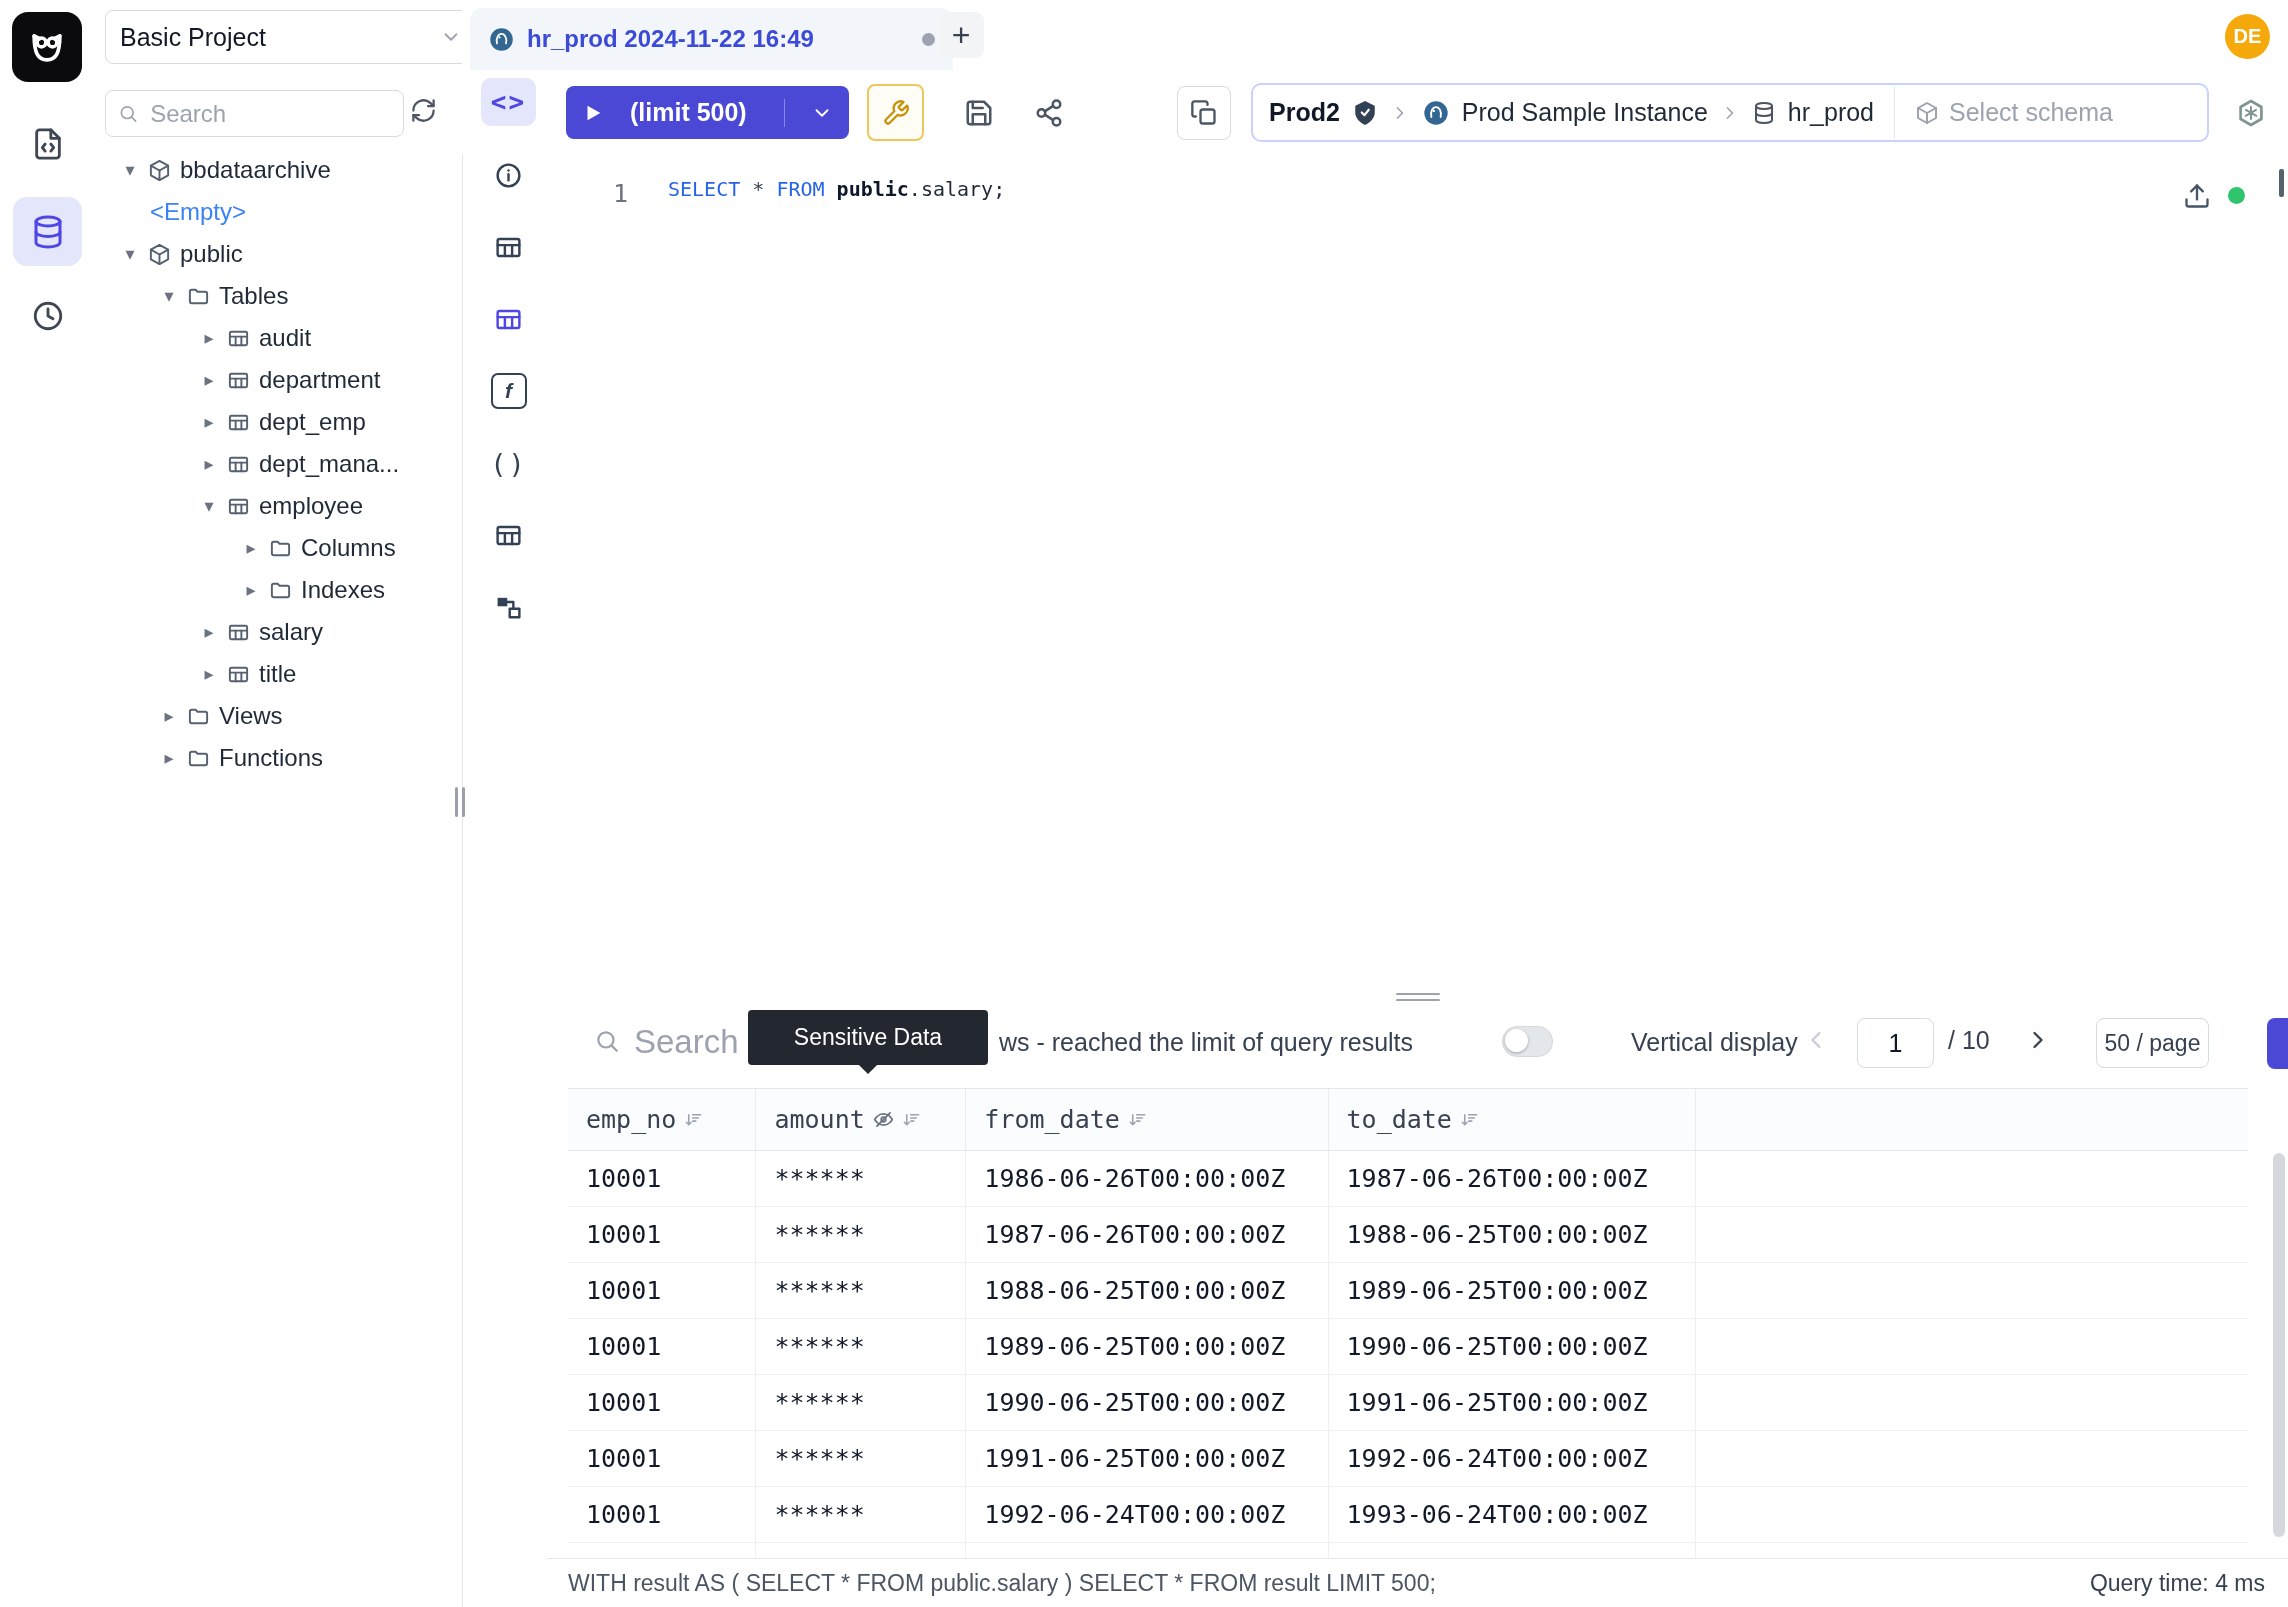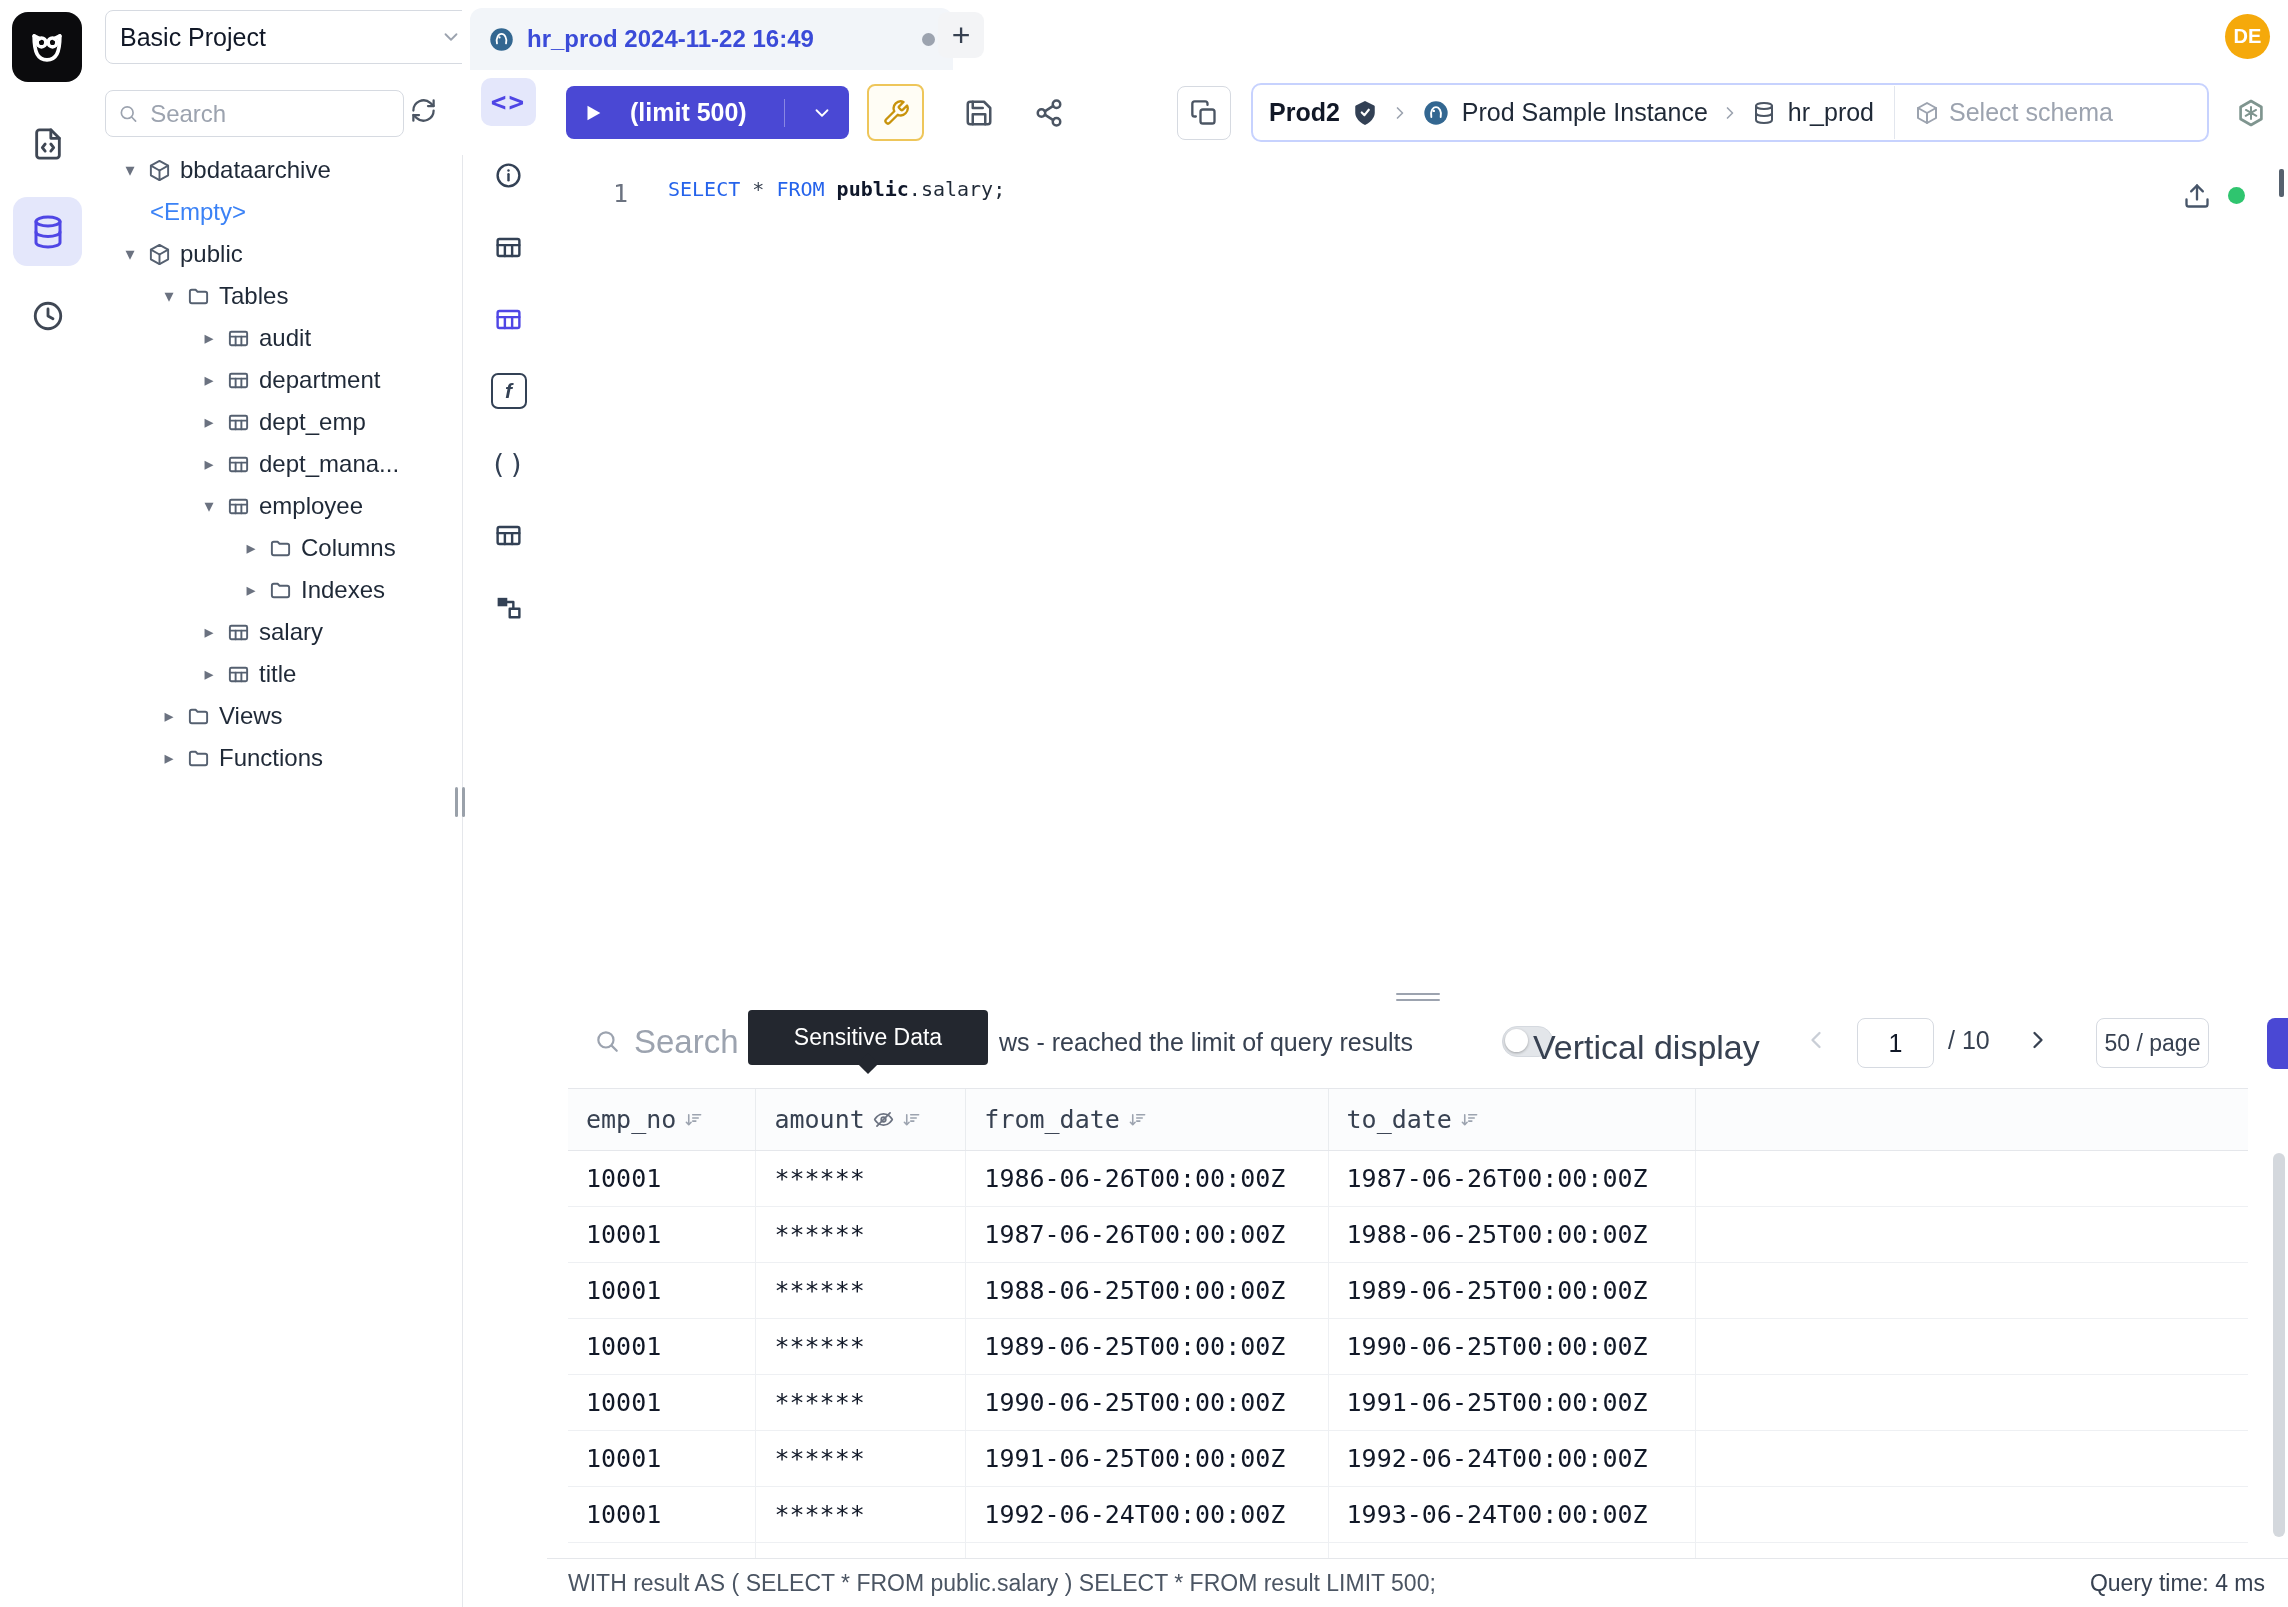--- a/index.html
+++ b/index.html
@@ -99,21 +99,21 @@
   .res-search::placeholder{color:#9ca3af}
   .tooltip{position:absolute;left:201px;top:6px;width:240px;height:55px;background:#23272f;border-radius:4px;
       color:#fff;font-size:23px;font-weight:500;display:flex;align-items:center;justify-content:center;z-index:9}
   .tooltip::after{content:"";position:absolute;left:50%;bottom:-6px;width:15px;height:15px;background:#23272f;
       transform:translateX(-50%) rotate(45deg)}
   .limit-info{position:absolute;left:452px;top:24px;font-size:25px;color:#374151}
   .toggle{position:absolute;left:955px;top:22px;width:49px;height:29px;border-radius:15px;background:#e3e6ea;
       border:1px solid #d5d9df}
   .toggle::after{content:"";position:absolute;left:2px;top:2px;width:23px;height:23px;border-radius:50%;
       background:#fff;box-shadow:0 1px 3px rgba(0,0,0,.3)}
-  .vlabel{position:absolute;left:986px;top:24px;font-size:34px;color:#374151}
+  .vlabel{position:absolute;left:1084px;top:24px;font-size:25px;color:#374151}
   .pgprev{position:absolute;left:1255px;top:22px;color:#c9ced6}
   .pgbox{position:absolute;left:1310px;top:14px;width:75px;height:48px;border:1px solid #d6dae1;border-radius:8px;
       display:flex;align-items:center;justify-content:center;font-size:25px;color:#111827}
   .pgtotal{position:absolute;left:1401px;top:22px;font-size:25px;color:#374151}
   .pgnext{position:absolute;left:1477px;top:22px;color:#374151}
   .pgsize{position:absolute;left:1549px;top:14px;width:111px;height:48px;border:1px solid #d6dae1;border-radius:8px;
       display:flex;align-items:center;justify-content:center;font-size:23px;color:#374151}
   .bluestrip{position:absolute;right:0;top:14px;width:22px;height:51px;background:#4a48d4;border-radius:8px 0 0 8px}
 
   .grid{position:absolute;left:21px;top:84px;width:1680px;border-top:1px solid #e5e7eb}

